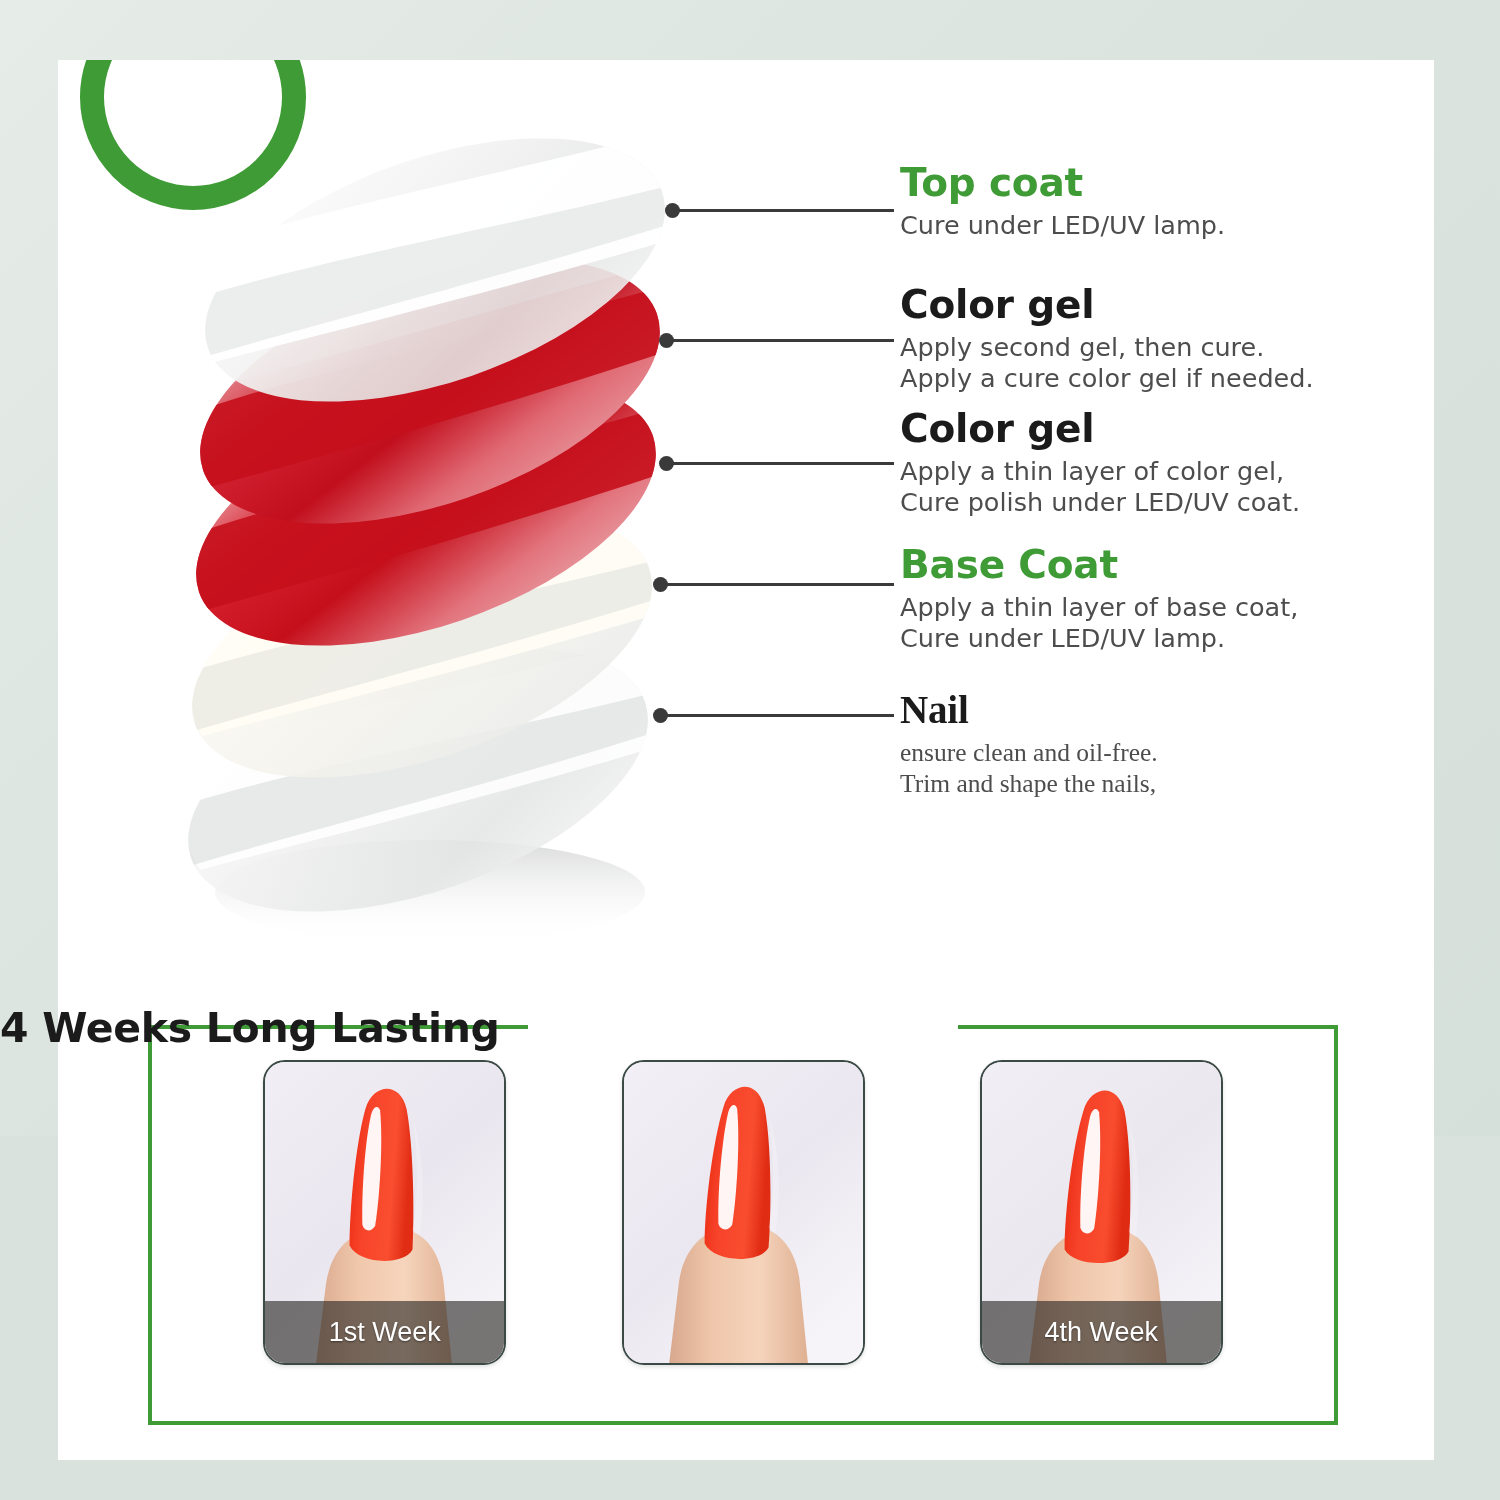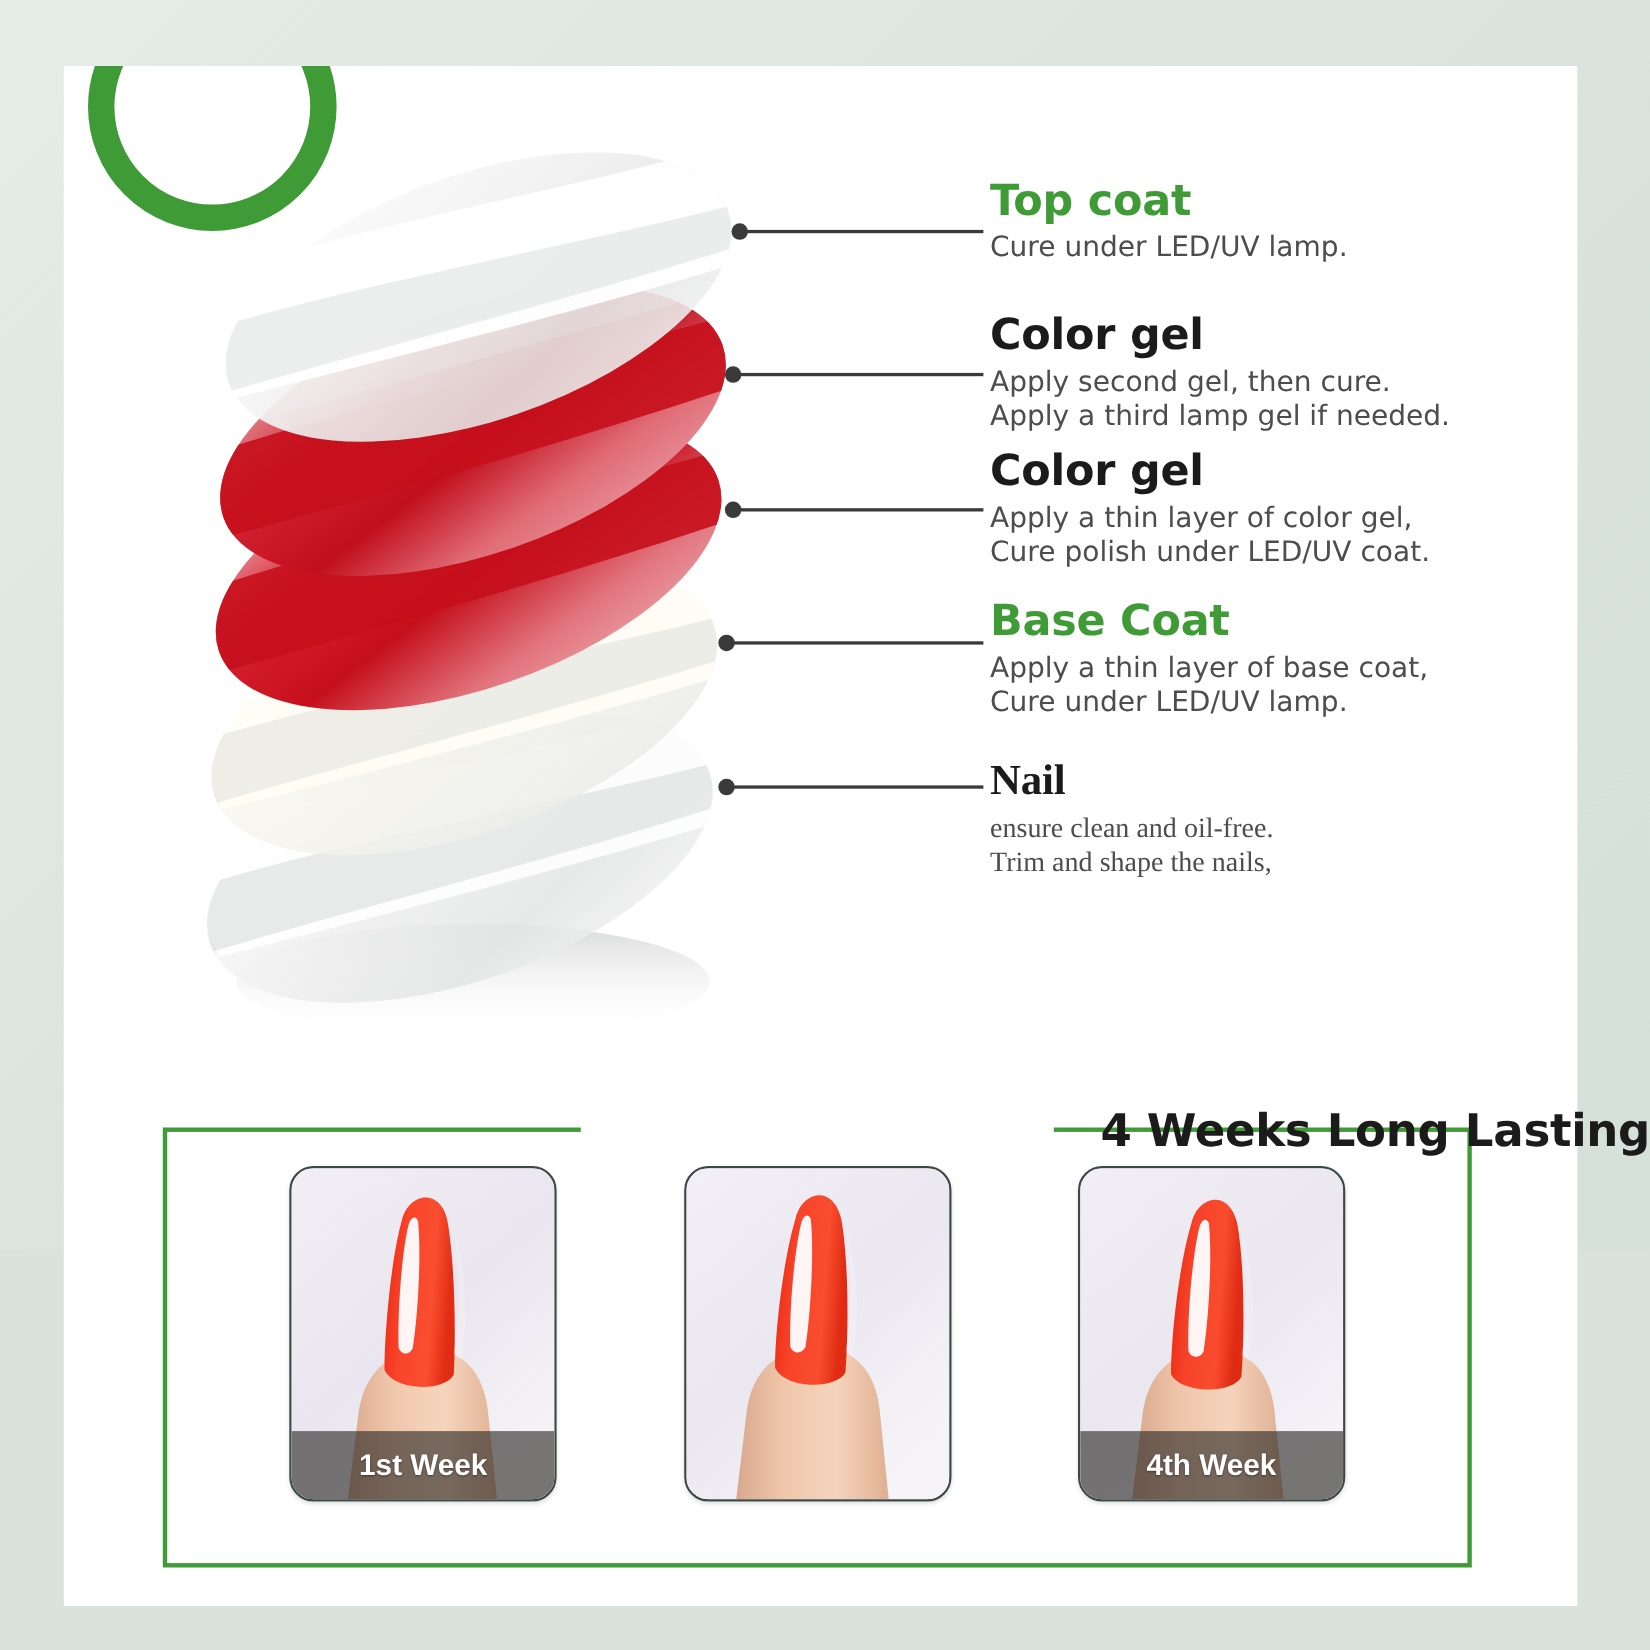--- a/index.html
+++ b/index.html
@@ -36,34 +36,34 @@
   .block{position:absolute;left:900px;}
   .block h2{margin:0;font-size:39px;font-weight:700;letter-spacing:-.2px;line-height:1.05;color:#1b1b1b;}
   .block h2.green{color:#3f9b35;}
   .block p{margin:6px 0 0 0;font-size:25.5px;line-height:1.22;color:#4d4d4d;font-weight:400;}
   .block p span{display:block;}
 
   
   .greenframe{position:absolute;left:148px;top:1025px;width:1190px;height:400px;
     border:4px solid #3f9b35;box-sizing:border-box;}
   .frame-gap{position:absolute;left:528px;top:1008px;width:430px;height:36px;background:#ffffff;}
-  .section-title{position:absolute;left:0;top:1004px;width:1500px;text-align:right;
+  .section-title{position:absolute;left:0;top:1004px;width:1500px;text-align:left;
     font-size:41px;font-weight:700;color:#1b1b1b;letter-spacing:-.3px;}
 
   .cards{position:absolute;left:148px;top:1060px;width:1190px;height:340px;
     display:flex;justify-content:space-evenly;align-items:flex-start;}
   .ncard{position:relative;width:243px;height:305px;border-radius:22px;overflow:hidden;
     border:2.5px solid #3c4a46;box-sizing:border-box;
     background:linear-gradient(160deg,#efecf3 0%,#ece9f1 40%,#f3f1f6 100%);
     box-shadow:0 2px 4px rgba(0,0,0,.12);}
   .ncard svg{position:absolute;left:0;top:0;width:100%;height:100%;}
   .ncard .band{position:absolute;left:0;bottom:0;width:100%;height:62px;
     background:rgba(40,38,36,.62);
     display:flex;align-items:center;justify-content:center;}
-  .ncard .band span{color:#fff;font-size:27px;font-weight:700;
+  .ncard .band span{color:#fff;font-size:27px;font-weight:400;
     font-family:"Liberation Sans",sans-serif;
     text-shadow:0 1px 2px rgba(0,0,0,.45);}
 </style>
 </head>
 <body>
 
 <div class="stage">
 
   <div class="card"></div>
 
@@ -194,21 +194,21 @@
     <h2 class="green">Top coat</h2>
     <p>
       <span>Cure under LED/UV lamp.</span>
     </p>
   </div>
 
   <div class="block" style="top:285px;">
     <h2>Color gel</h2>
     <p>
       <span>Apply second gel, then cure.</span>
-      <span>Apply a third lamp gel if needed.</span>
+      <span>Apply a cure color gel if needed.</span>
     </p>
   </div>
 
   <div class="block" style="top:409px;">
     <h2>Color gel</h2>
     <p>
       <span>Apply a thin layer of color gel,</span>
       <span>Cure polish under LED/UV coat.</span>
     </p>
   </div>

